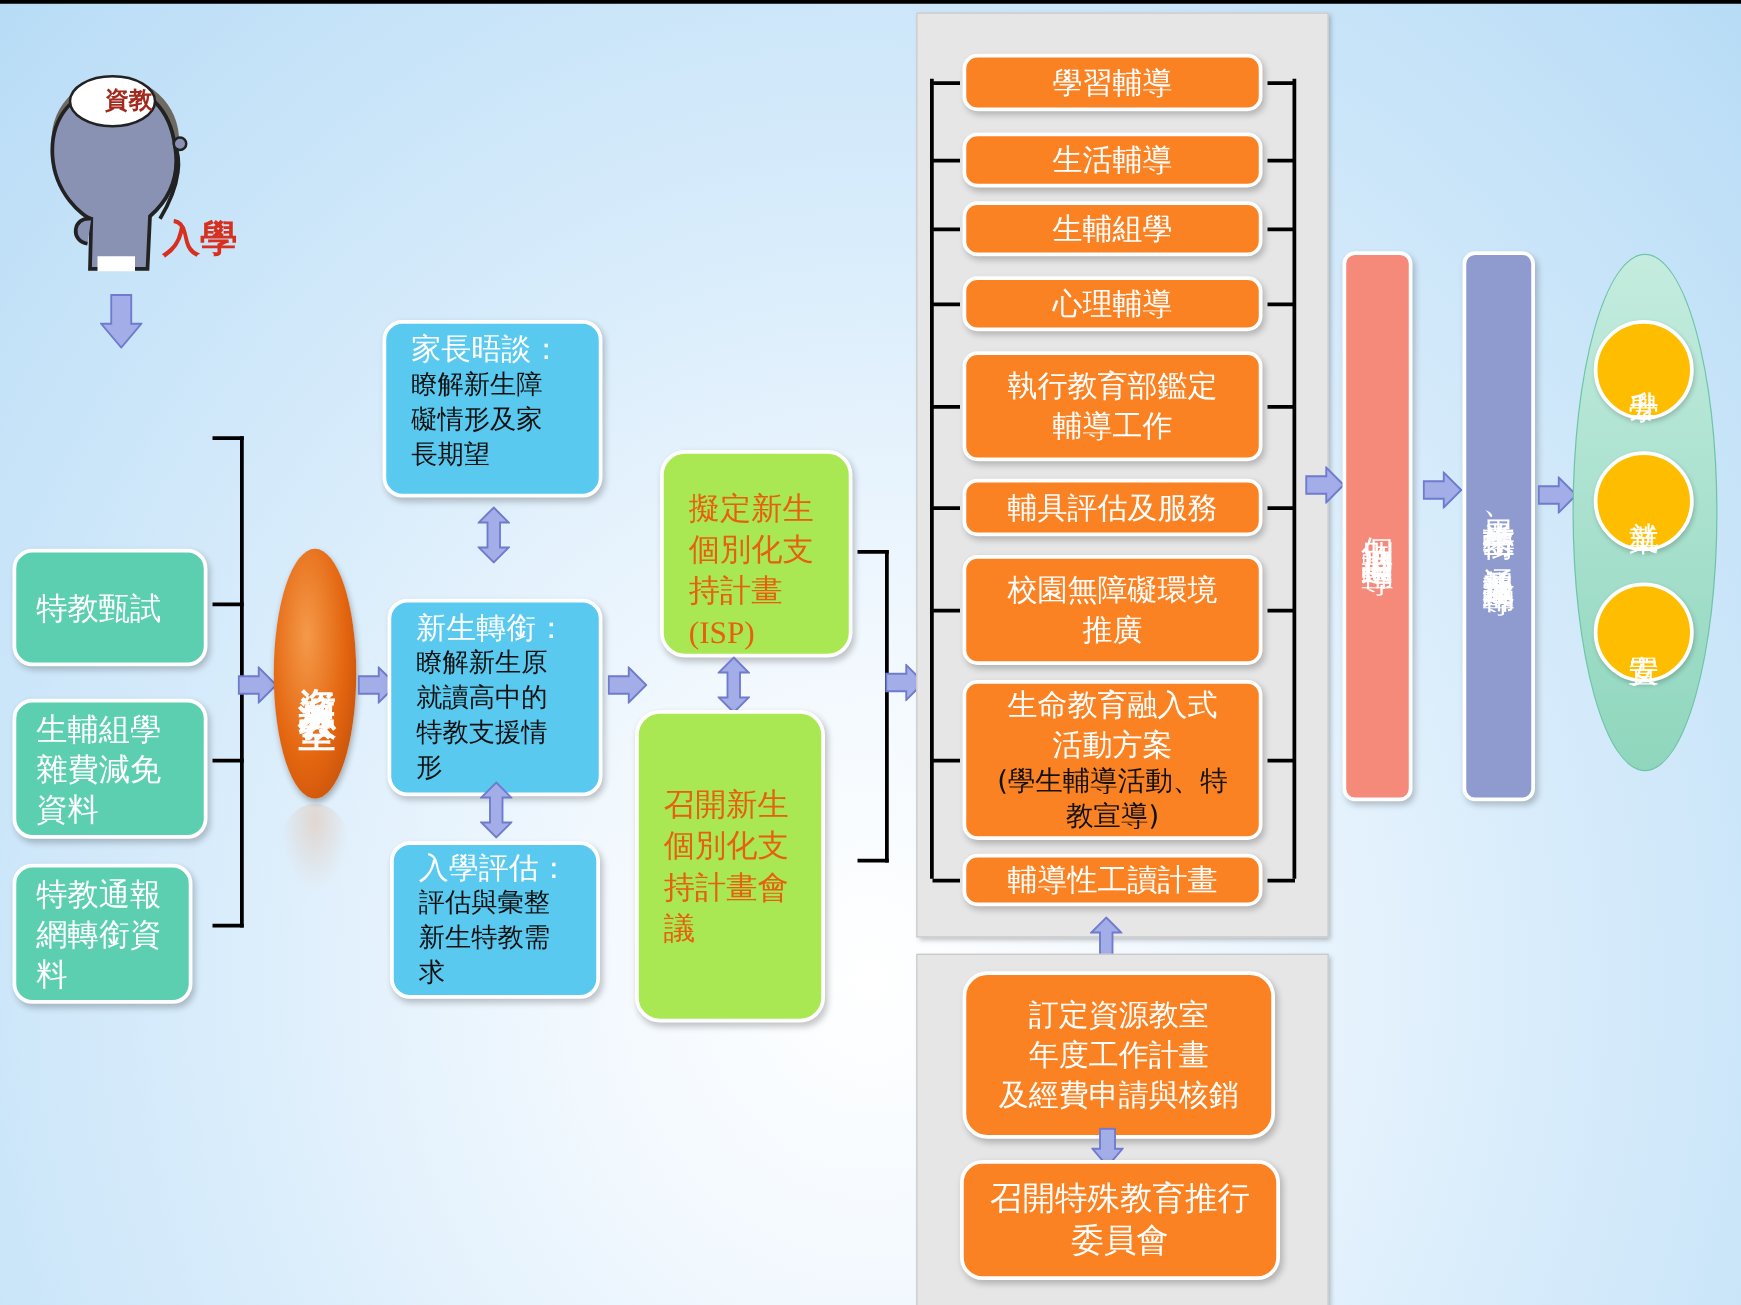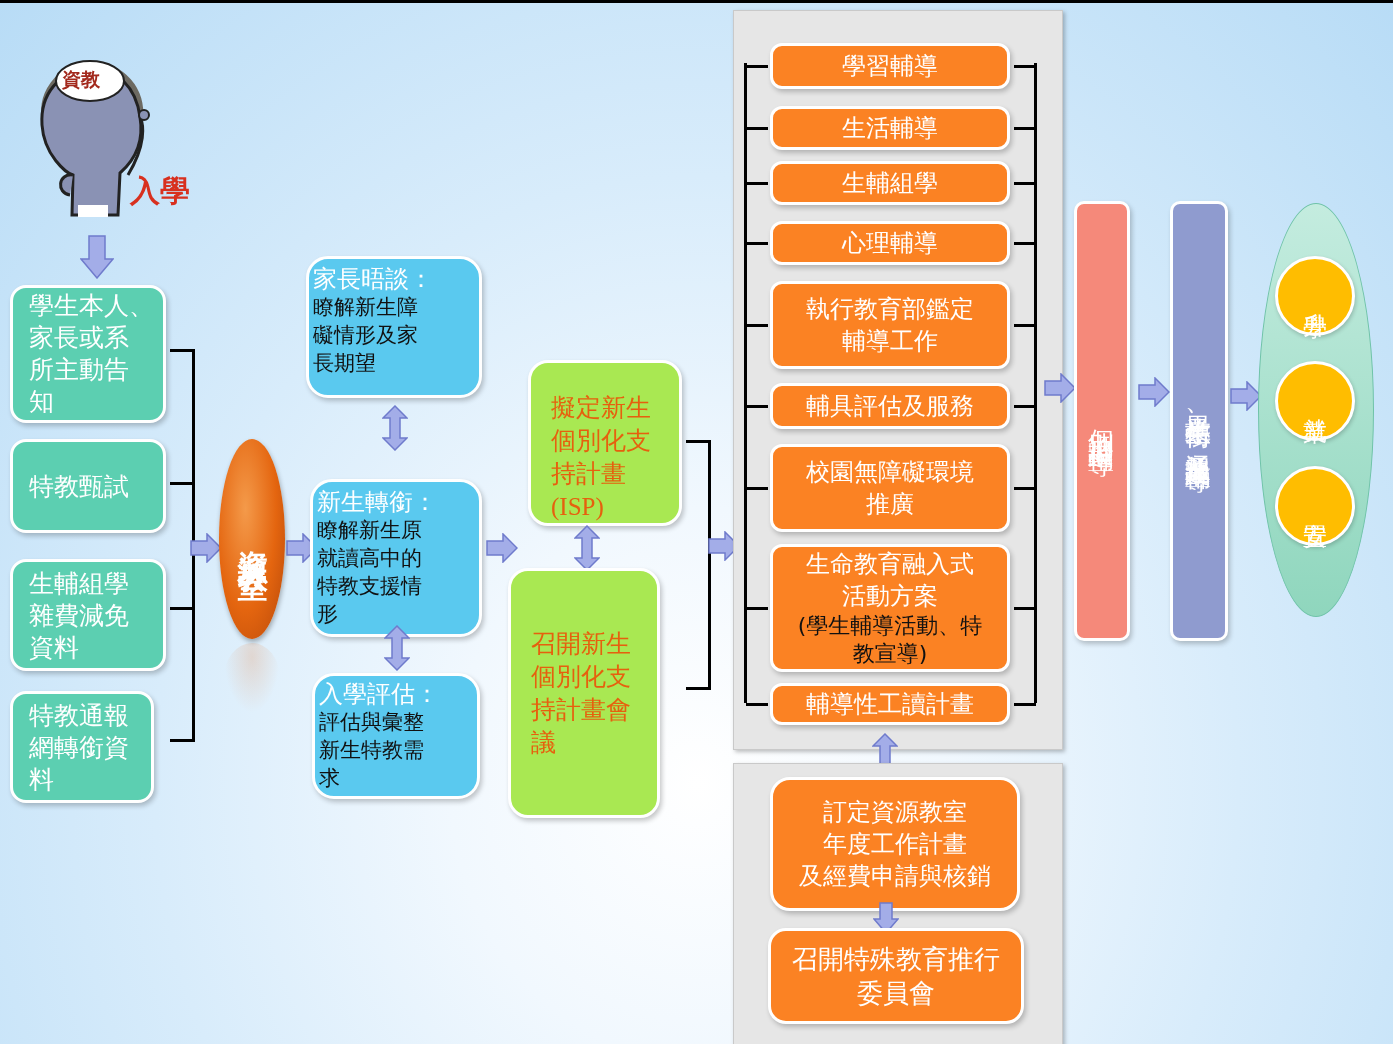--- a/index.html
+++ b/index.html
@@ -3,21 +3,21 @@
 <meta charset="utf-8">
 <style>
   html,body{margin:0;padding:0;}
   body{width:1393px;height:1044px;overflow:hidden;background:#000;font-family:"DejaVu Sans","Liberation Sans",sans-serif;}
   #stage{position:absolute;left:0;top:3px;width:1393px;height:1041px;
     background:radial-gradient(ellipse at 50% 75%, #ffffff 0%, #f1f8fe 25%, #d8ecfb 55%, #b8dcf6 100%);overflow:hidden;}
   .abs{position:absolute;box-sizing:border-box;}
   .box{position:absolute;box-sizing:border-box;border:3px solid #fff;border-radius:16px;
        box-shadow:2px 3px 5px rgba(0,0,0,0.22);}
   .green{background:#5ccfb1;color:#fff;font-size:25px;line-height:32px;padding:2px 6px 0 16px;}
-  .blue{background:#5ac9ef;color:#111;font-size:21px;line-height:28px;padding:6px 8px 0 4px;border-radius:22px;}
+  .blue{background:#5ac9ef;color:#111;font-size:21px;line-height:28px;padding:6px 8px 0 20px;}
   .blue .hd{color:#fff;font-size:24px;}
   .lime{background:#a9e852;color:#e6600e;font-size:25px;line-height:33px;padding:28px 10px 0 20px;border-radius:20px;}
   .orange{background:#fb8223;color:#fff;font-size:24px;line-height:32px;text-align:center;border-radius:12px;
           display:flex;flex-direction:column;justify-content:center;align-items:center;}
   .panel{position:absolute;background:#e6e6e6;border:1px solid #c9c9c9;box-shadow:2px 2px 4px rgba(0,0,0,0.25);}
   .vline{position:absolute;background:#000;width:3px;}
   .hline{position:absolute;background:#000;height:3px;}
   .vtext{writing-mode:vertical-rl;text-orientation:upright;color:#fff;font-size:26px;letter-spacing:4px;
          display:flex;align-items:center;justify-content:center;}
   .circle{position:absolute;width:80px;height:80px;border-radius:50%;background:#ffbd00;border:3px solid #fff;box-sizing:border-box;
@@ -34,34 +34,28 @@
   <div class="abs" style="left:28px;top:52px;width:130px;height:175px;">
     <svg width="130" height="175" viewBox="0 0 130 175">
       <path d="M18 70 C10 40,30 12,62 10 C95 10,115 35,112 65" fill="none" stroke="#6d6a62" stroke-width="6"></path>
       <path d="M62 14 C30 16,12 40,14 70 C16 100,38 118,45 120 L44 160 L90 160 L92 118 C108 104,116 86,112 62 C108 32,90 14,62 14 Z" fill="#8a92b4" stroke="#222" stroke-width="3"></path>
       <path d="M112 62 C116 70,118 90,100 120" fill="none" stroke="#222" stroke-width="3"></path>
       <circle cx="116" cy="60" r="5" fill="#8a92b4" stroke="#222" stroke-width="2"></circle>
       <path d="M45 120 C30 118,28 138,42 140" fill="#8a92b4" stroke="#222" stroke-width="3"></path>
       <ellipse cx="62" cy="26" rx="34" ry="20" fill="#fff" stroke="#222" stroke-width="2"></ellipse>
       <rect x="50" y="150" width="30" height="12" fill="#fff"></rect>
     </svg>
-    <div class="abs" style="left:34px;top:12px;width:60px;text-align:left;color:#a3291d;font-weight:bold;font-size:19px;">資教</div>
+    <div class="abs" style="left:34px;top:12px;width:60px;text-align:right;color:#a3291d;font-weight:bold;font-size:19px;">資教</div>
   </div>
   <div class="abs" style="left:130px;top:168px;color:#d8301f;font-weight:bold;font-size:30px;">入學</div>
 
   <svg class="arrow" style="left:80px;top:232px;" width="34" height="44" viewBox="0 0 34 44">
     <path d="M9 1 H25 V24 H33 L17 43 L1 24 H9 Z" fill="#a3ade8" stroke="#6f7bcc" stroke-width="1.5"></path>
   </svg>
 
-  <div class="box green" style="left:10px;top:282px;width:156px;height:138px;">
-    <span class="line-text">學生本人、</span>
-    <span class="line-text">家長或系</span>
-    <span class="line-text">所主動告</span>
-    <span class="line-text">知</span>
-  </div>
   <div class="box green" style="left:10px;top:436px;width:156px;height:94px;display:flex;align-items:center;">
     <span class="line-text">特教甄試</span>
   </div>
   <div class="box green" style="left:10px;top:556px;width:156px;height:112px;padding-top:6px;">
     <span class="line-text">生輔組學</span>
     <span class="line-text">雜費減免</span>
     <span class="line-text">資料</span>
   </div>
   <div class="box green" style="left:10px;top:688px;width:144px;height:112px;padding-top:6px;">
     <span class="line-text">特教通報</span>

